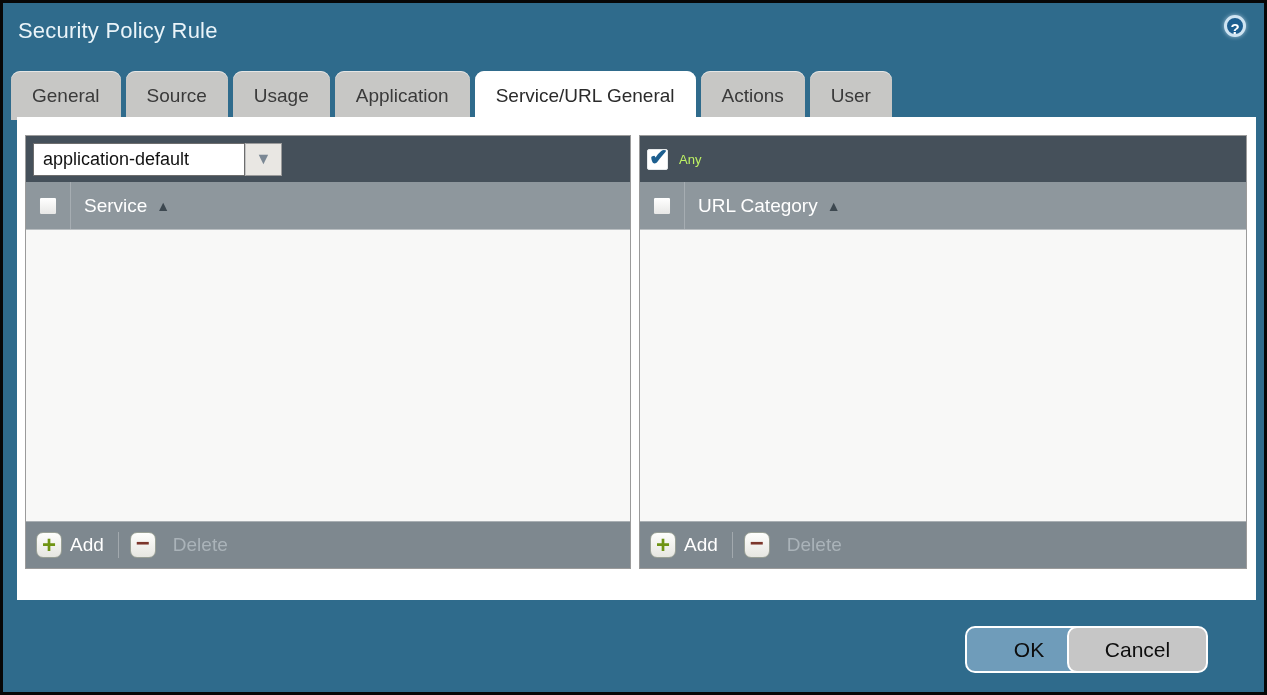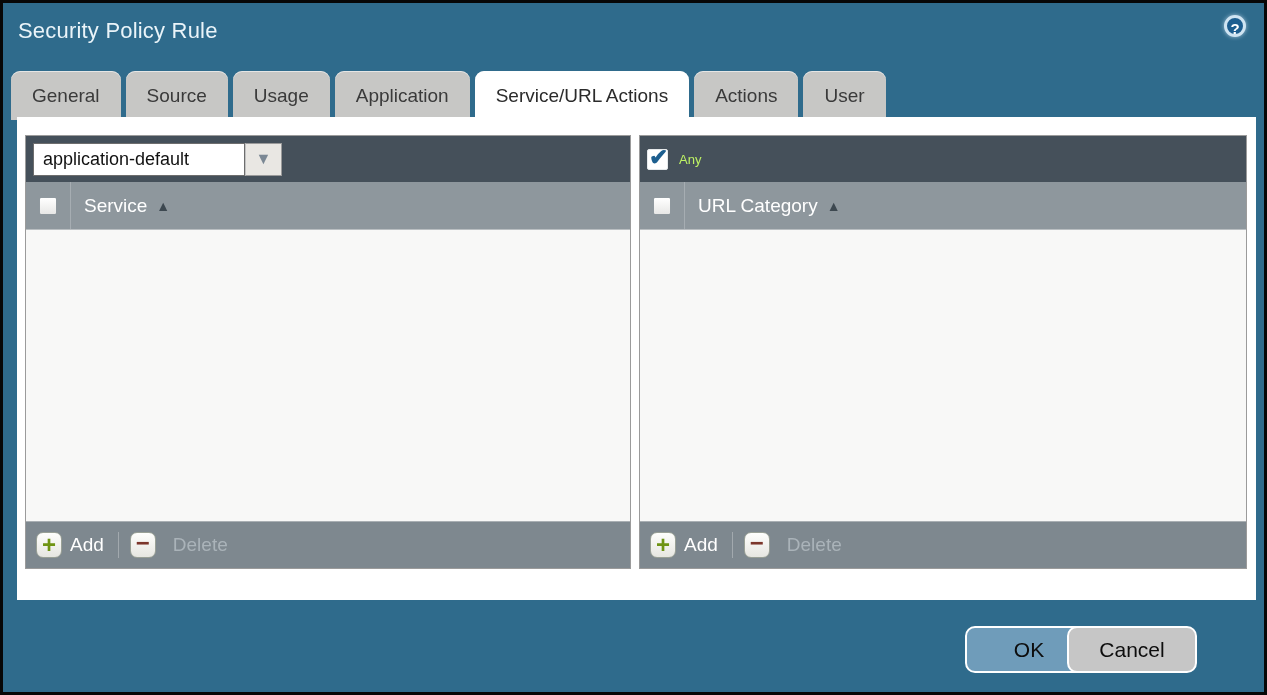--- a/index.html
+++ b/index.html
@@ -114,36 +114,36 @@
   .foot-divider { width:1px; height:26px; background:rgba(255,255,255,0.28); margin:0 11px 0 14px; }
 
   
   .action-btn {
     position:absolute; top:623px; height:47px;
     border:2px solid #ffffff; border-radius:10px;
     font-family:"Liberation Sans", sans-serif;
     font-size:21px; color:#0d0d0d; cursor:pointer;
   }
   .ok-btn     { left:962px;  width:128px; background:#6f9cba; }
-  .cancel-btn { left:1064px; width:130px; background:#c6c6c6; }
+  .cancel-btn { left:1064px; width:141px; background:#c6c6c6; }
 </style>
 </head>
 <body>
 
 <div class="dialog">
 
   <div class="title-text">Security Policy Rule</div>
   <div class="help-btn">?</div>
 
   <div class="tabs">
     <div class="tab">General</div>
     <div class="tab">Source</div>
     <div class="tab">Usage</div>
     <div class="tab">Application</div>
-    <div class="tab active">Service/URL Actions</div>
+    <div class="tab active">Service/URL General</div>
     <div class="tab">Actions</div>
     <div class="tab">User</div>
   </div>
 
   <div class="content">
 
     <div class="panel left">
       <div class="panel-toolbar">
         <input class="svc-dropdown-input" type="text" value="application-default" style="">
         <div class="svc-dropdown-btn">

